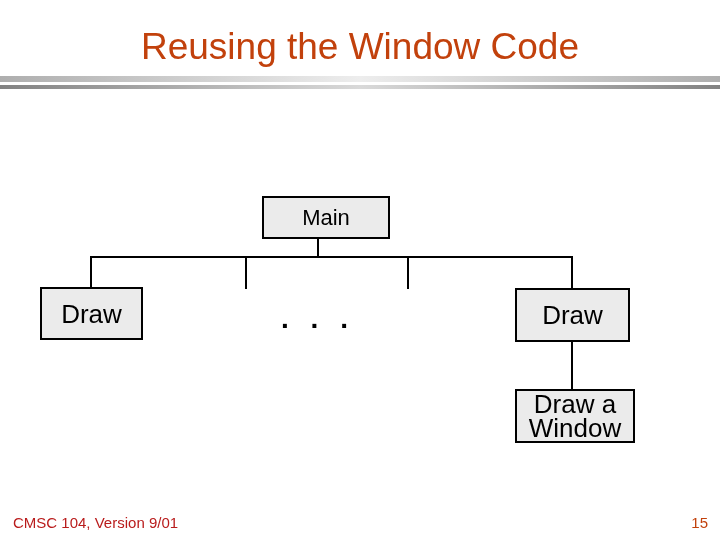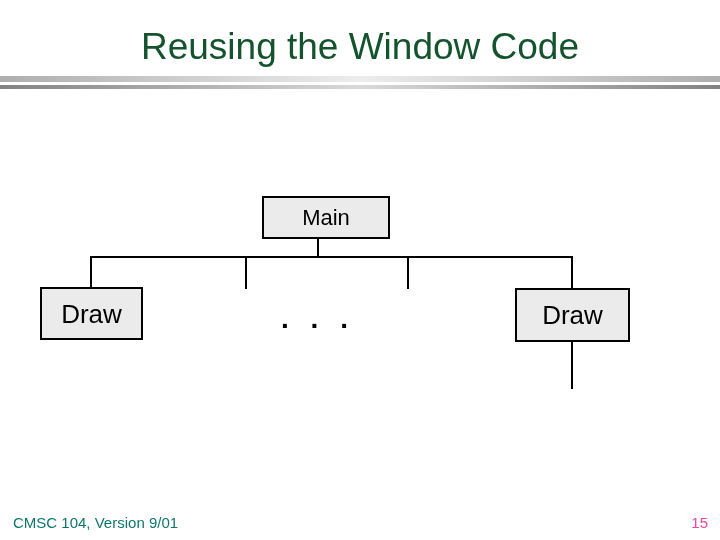--- a/index.html
+++ b/index.html
@@ -12,21 +12,21 @@
     overflow: hidden;
   }
   .title {
     position: absolute;
     top: 26px;
     left: 0;
     width: 100%;
     text-align: center;
     font-size: 37px;
     line-height: 42px;
-    color: #14532d;
+    color: #c2410c;
     white-space: nowrap;
   }
   .divider-top {
     position: absolute;
     top: 76px; left: 0;
     width: 720px; height: 6px;
     background: linear-gradient(90deg, #aeaeae 0%, #ededed 50%, #aeaeae 100%);
   }
   .divider-bottom {
     position: absolute;
@@ -69,28 +69,28 @@
     line-height: 34px;
     font-weight: bold;
     letter-spacing: 7px;
     color: #000000;
   }
   .footer-left {
     position: absolute;
     left: 13px; top: 514px;
     font-size: 15px;
     line-height: 18px;
-    color: #0f766e;
+    color: #b91c1c;
   }
   .page-number {
     position: absolute;
     right: 12px; top: 514px;
     font-size: 15px;
     line-height: 18px;
-    color: #ec4899;
+    color: #c2410c;
     text-align: right;
   }
 </style>
 </head>
 <body>
 
 <div class="slide">
 
   <div class="title">Reusing the Window Code</div>
 
@@ -112,17 +112,21 @@
   <div class="node node-outline">
     <span>Draw</span>
   </div>
 
   <div class="ellipsis">. . .</div>
 
   <div class="node node-windows">
     <span>Draw</span>
   </div>
 
+  <div class="node node-awindow">
+    <span>Draw a</span>
+    <span>Window</span>
+  </div>
 
   <div class="footer-left">CMSC 104, Version 9/01</div>
   <div class="page-number">15</div>
 
 </div>
 
 </body></html>

